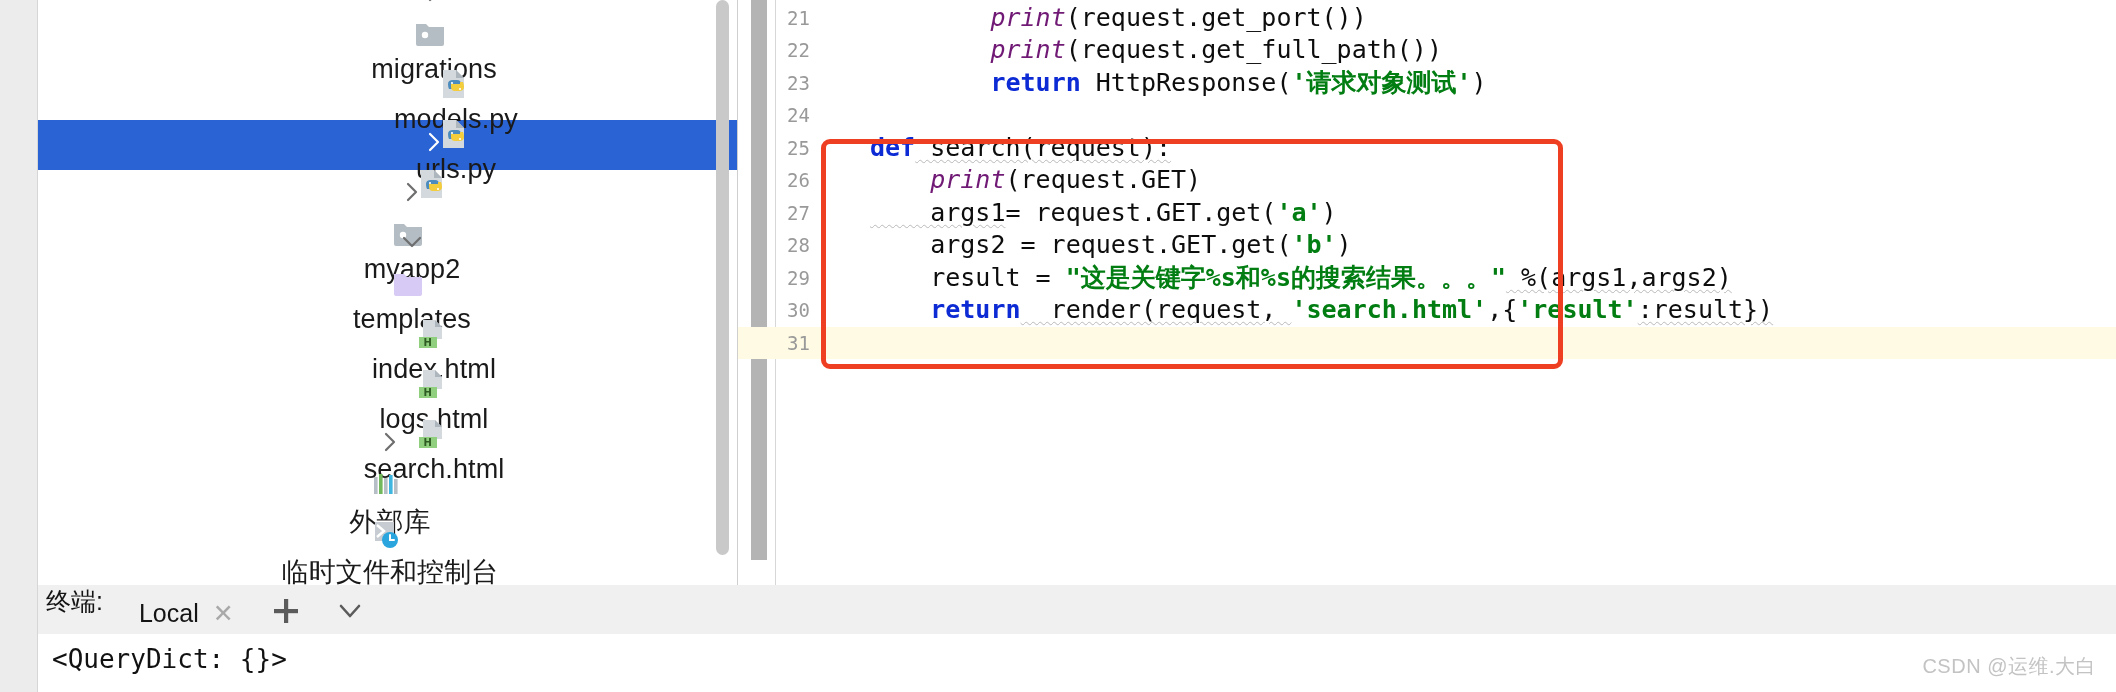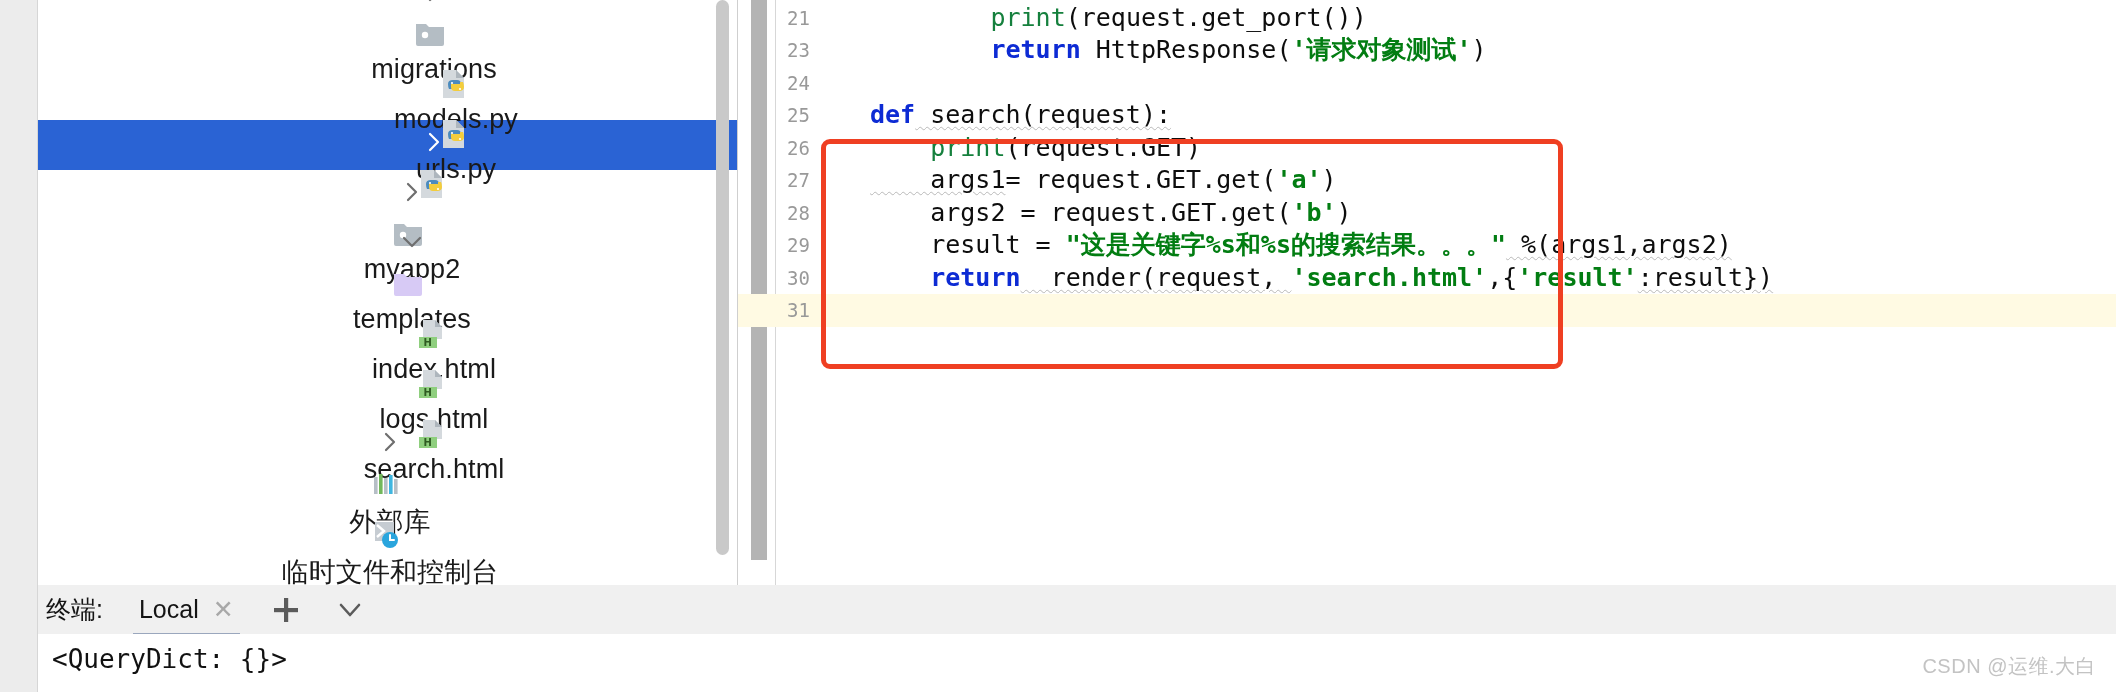--- a/index.html
+++ b/index.html
@@ -180,21 +180,21 @@
     color: #999999;
     font-size: 19px;
   }
 
   .code-text {
     padding-left: 42px;
     color: #0d0d0d;
   }
 
   .kw   { color: #0d2bd4; font-weight: bold; }
-  .fn   { color: #15803d; }
+  .fn   { color: #701a75; font-style: italic; }
   .str  { color: #027d12; font-weight: bold; }
   .plain{ color: #0d0d0d; }
 
   .squig {
     text-decoration: underline;
     text-decoration-style: wavy;
     text-decoration-color: #b9b9b9;
     text-decoration-thickness: 1px;
     text-underline-offset: 3px;
   }
@@ -226,21 +226,21 @@
     right: 0;
     top: 0;
     height: 1px;
     background: #d0d0d0;
   }
 
   .term-tabbar {
     position: relative;
     height: 49px;
     display: flex;
-    align-items: center;
+    align-items: flex-start;
     background: #f0f0f0;
     padding-left: 37px;
   }
   .term-strip-left {
     position: absolute;
     left: 0; top: 0; bottom: 0;
     width: 37px;
     background: #ececec;
     border-right: 1px solid #d6d6d6;
   }
@@ -486,20 +486,21 @@
       </div>
       <div class="panel-divider"></div>
     </div>
 
     <div class="editor">
       <div class="editor-scrollbar"></div>
       <div class="editor-gutter-line"></div>
       <div class="code-area" id="code-root">
           <div class="code-line"><span class="lineno">20</span><span class="code-text"></span></div>
           <div class="code-line"><span class="lineno">21</span><span class="code-text"><span class="plain">        </span><span class="fn">print</span><span class="plain">(request.get_port())</span></span></div>
+          <div class="code-line"><span class="lineno">22</span><span class="code-text"><span class="plain">        </span><span class="fn">print</span><span class="plain">(request.get_full_path())</span></span></div>
           <div class="code-line"><span class="lineno">23</span><span class="code-text"><span class="plain">        </span><span class="kw">return</span><span class="plain"> HttpResponse(</span><span class="str">'请求对象测试'</span><span class="plain">)</span></span></div>
           <div class="code-line"><span class="lineno">24</span><span class="code-text"></span></div>
           <div class="code-line"><span class="lineno">25</span><span class="code-text"><span class="kw">def</span><span class="plain squig"> search(request):</span></span></div>
           <div class="code-line"><span class="lineno">26</span><span class="code-text"><span class="plain">    </span><span class="fn">print</span><span class="plain">(request.GET)</span></span></div>
           <div class="code-line"><span class="lineno">27</span><span class="code-text"><span class="plain squig">    args1</span><span class="plain">= request.GET.get(</span><span class="str">'a'</span><span class="plain">)</span></span></div>
           <div class="code-line"><span class="lineno">28</span><span class="code-text"><span class="plain">    args2 = request.GET.get(</span><span class="str">'b'</span><span class="plain">)</span></span></div>
           <div class="code-line"><span class="lineno">29</span><span class="code-text"><span class="plain">    result = </span><span class="str">"这是关键字%s和%s的搜索结果。。。"</span><span class="plain squig"> %(args1,args2)</span></span></div>
           <div class="code-line"><span class="lineno">30</span><span class="code-text"><span class="plain">    </span><span class="kw">return</span><span class="plain squig">  render(request, </span><span class="str">'search.html'</span><span class="plain">,{</span><span class="str">'result'</span><span class="plain squig">:result})</span></span></div>
           <div class="code-line hl"><span class="lineno">31</span><span class="code-text"></span></div>
         </div>

